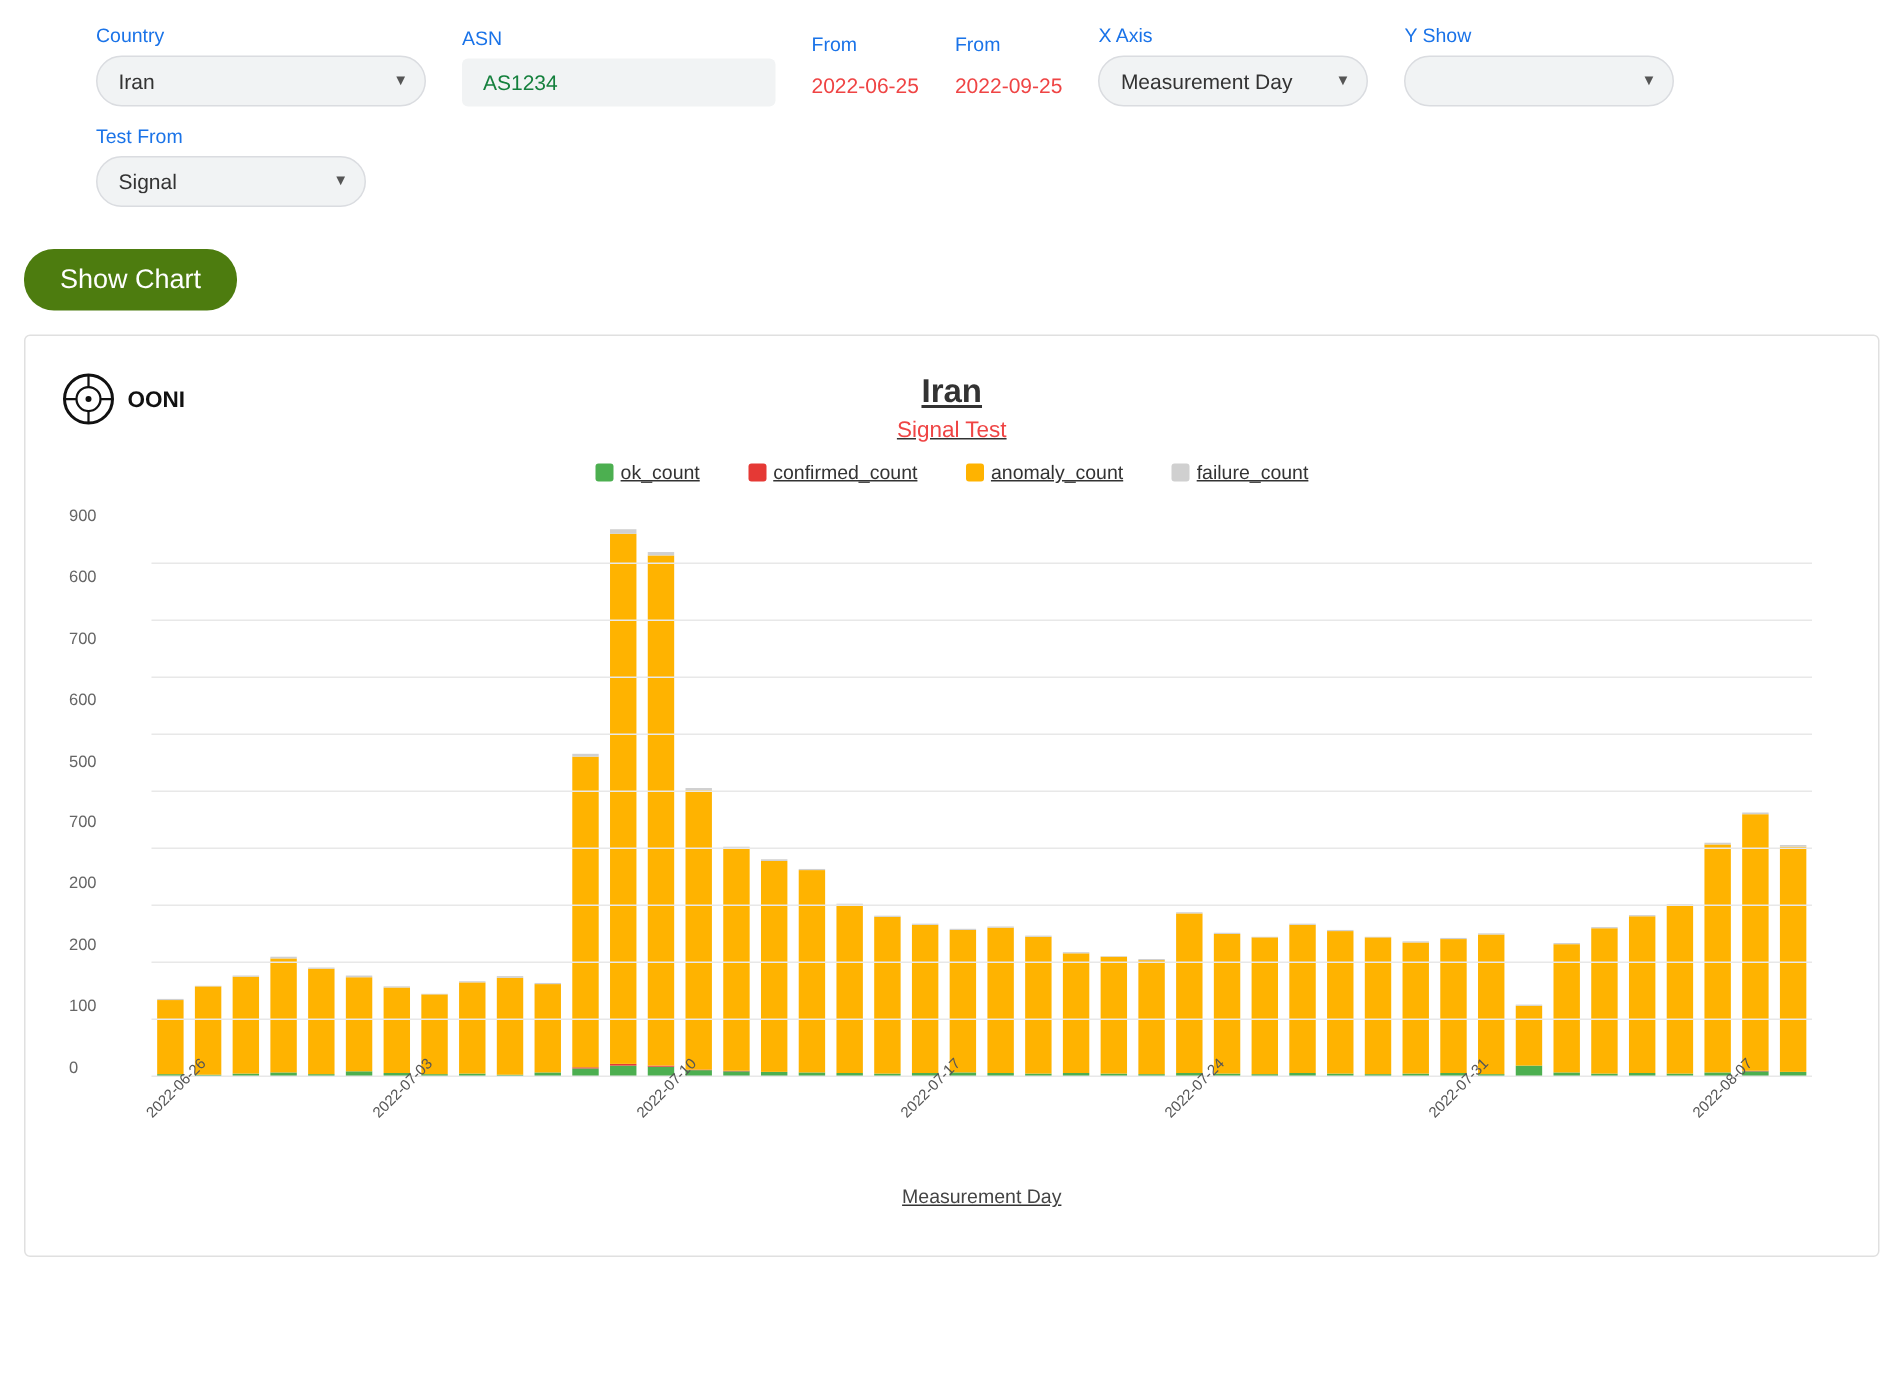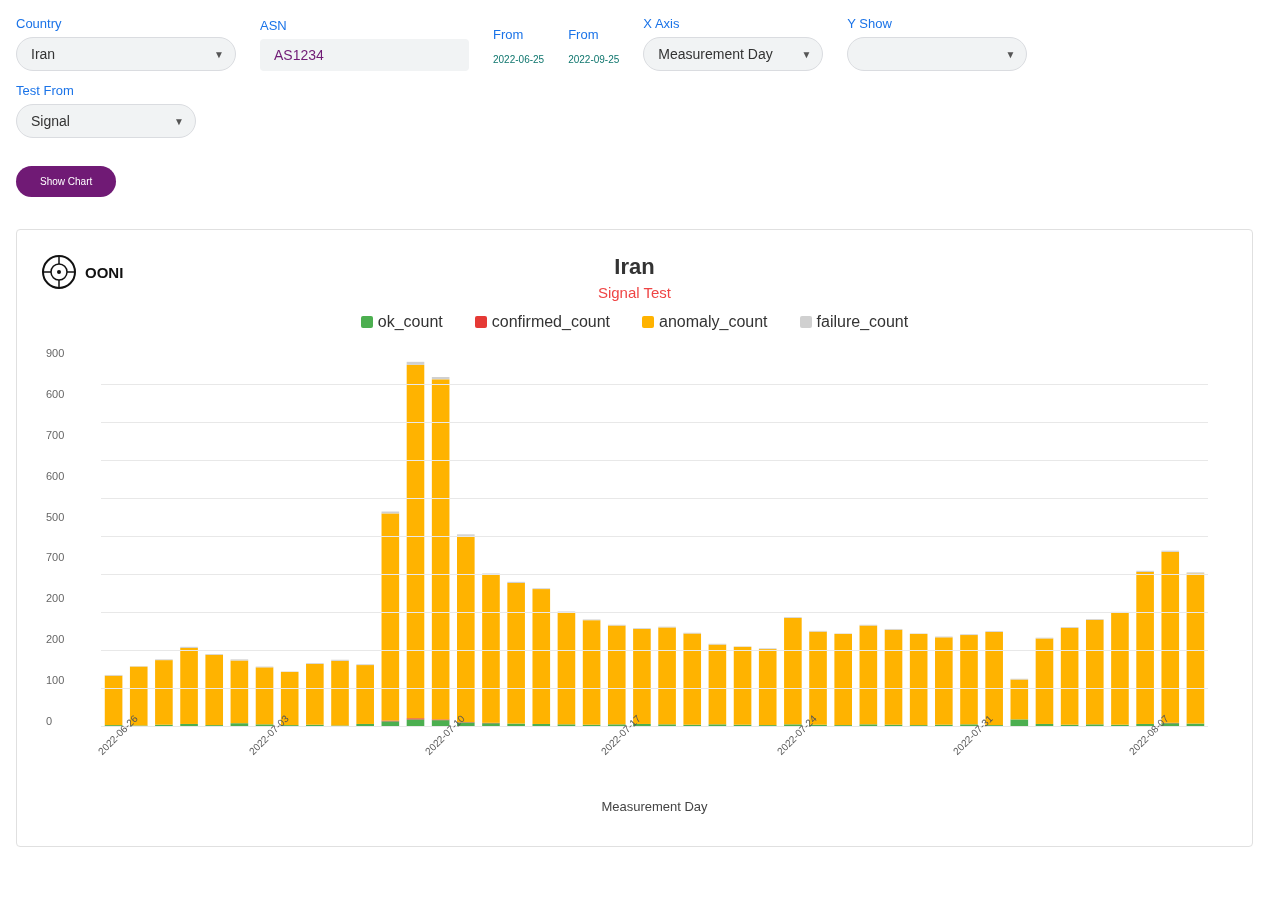--- a/index.html
+++ b/index.html
@@ -4,37 +4,38 @@
   <style>
     * { box-sizing: border-box; margin: 0; padding: 0; }
     body { font-family: Arial, sans-serif; background: #fff; color: #333; padding: 16px; }
 
     .controls-row {
       display: flex;
       align-items: flex-end;
       gap: 24px;
       flex-wrap: wrap;
       margin-bottom: 12px;
+      margin-left: 48px;
     }
 
     .control-group {
       display: flex;
       flex-direction: column;
       gap: 6px;
     }
 
     .control-label {
       font-size: 13px;
       color: #1a73e8;
       font-weight: 500;
     }
 
     .control-value {
-      font-size: 10px;
-      color: #0f766e;
+      font-size: 14px;
+      color: #ef4444;
       padding: 6px 0;
     }
 
     .select-wrapper {
       position: relative;
       display: inline-block;
     }
 
     .select-wrapper select {
       appearance: none;
@@ -62,43 +63,44 @@
     .xaxis-select select { min-width: 180px; }
     .yaxis-select select { min-width: 180px; }
     .testname-select select { min-width: 180px; }
 
     .asn-input {
       background: #f1f3f4;
       border: none;
       border-radius: 4px;
       padding: 8px 14px;
       font-size: 14px;
-      color: #701a75;
+      color: #15803d;
       min-width: 120px;
     }
 
     .show-chart-btn {
-      background: #701a75;
+      background: #4d7c0f;
       color: #fff;
       border: none;
       border-radius: 20px;
       padding: 10px 24px;
-      font-size: 10px;
+      font-size: 18px;
       font-weight: 500;
       cursor: pointer;
       margin-top: 16px;
       margin-bottom: 8px;
     }
 
     .chart-container {
       border: 1px solid #e0e0e0;
       border-radius: 4px;
       padding: 24px 24px 32px 24px;
-      margin-top: 24px;
+      margin-top: 8px;
       position: relative;
+      text-decoration: underline;
     }
 
     .chart-header {
       display: flex;
       flex-direction: column;
       align-items: center;
       margin-bottom: 16px;
     }
 
     .chart-title {
@@ -110,21 +112,21 @@
     .chart-subtitle {
       font-size: 15px;
       color: #ef4444;
       margin-bottom: 12px;
     }
 
     .legend {
       display: flex;
       gap: 32px;
       align-items: center;
-      font-size: 16px;
+      font-size: 13px;
       flex-wrap: wrap;
       justify-content: center;
     }
 
     .legend-item {
       display: flex;
       align-items: center;
       gap: 5px;
     }
 

